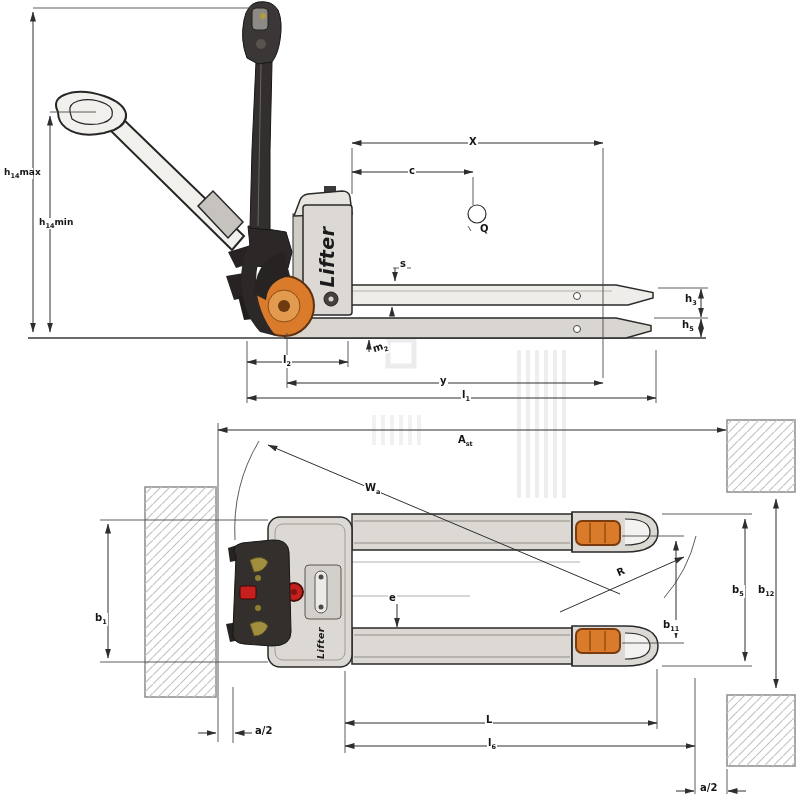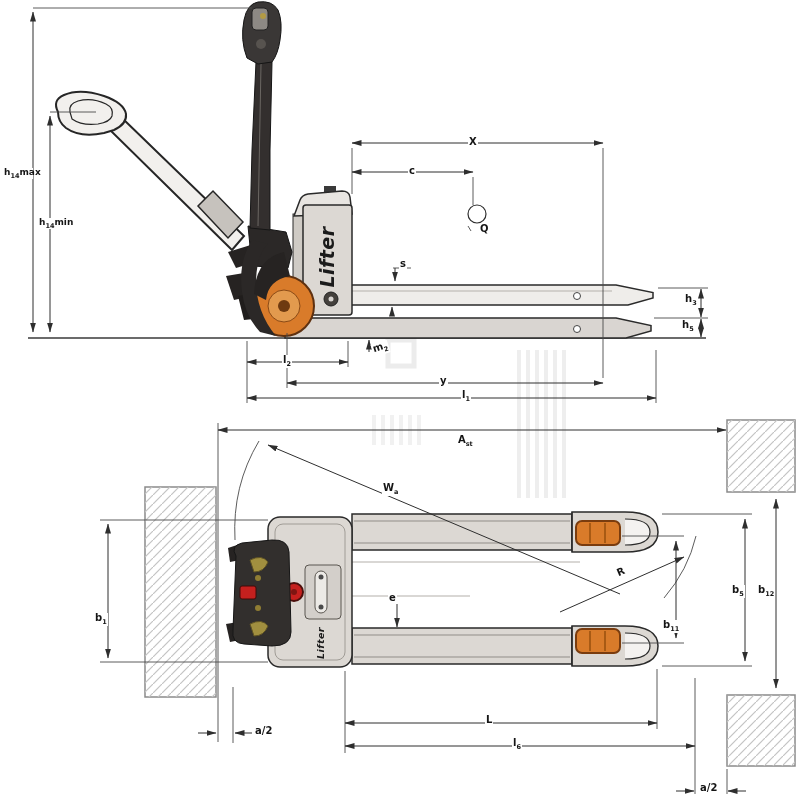--- a/index.html
+++ b/index.html
@@ -255,28 +255,28 @@
 <span class="dim" style="left:479px;top:224px;"><span>Q</span></span>
 <span class="dim" style="left:399px;top:259px;"><span>s</span></span>
 <span class="dim" style="left:372px;top:342px;transform:rotate(-18deg);"><span>m</span><sub>2</sub></span>
 <span class="dim" style="left:282px;top:355px;text-align:center;"><span>l</span><sub>2</sub></span>
 <span class="dim" style="left:439px;top:376px;"><span>y</span></span>
 <span class="dim" style="left:437px;top:390px;margin-left:24px;"><span>l</span><sub>1</sub></span>
 <span class="dim" style="left:684px;top:294px;"><span>h</span><sub>3</sub></span>
 <span class="dim" style="left:681px;top:320px;"><span>h</span><sub>5</sub></span>
 
 <span class="dim" style="left:457px;top:423px;margin-top:12px;"><span>A</span><sub>st</sub></span>
-<span class="dim" style="left:364px;top:483px;margin-left:18px;"><span>W</span><sub>a</sub></span>
+<span class="dim" style="left:364px;top:483px;"><span>W</span><sub>a</sub></span>
 <span class="dim" style="left:616px;top:567px;transform:rotate(-23deg);"><span>R</span></span>
 <span class="dim" style="left:94px;top:613px;"><span>b</span><sub>1</sub></span>
 <span class="dim" style="left:662px;top:585px;margin-top:35px;"><span>b</span><sub>11</sub></span>
 <span class="dim" style="left:731px;top:585px;"><span>b</span><sub>5</sub></span>
 <span class="dim" style="left:757px;top:585px;"><span>b</span><sub>12</sub></span>
 <span class="dim" style="left:388px;top:593px;"><span>e</span></span>
 <span class="dim" style="left:485px;top:715px;"><span>L</span></span>
-<span class="dim" style="left:487px;top:738px;margin-left:25px;"><span>l</span><sub>6</sub></span>
+<span class="dim" style="left:487px;top:738px;"><span>l</span><sub>6</sub></span>
 <span class="dim" style="left:254px;top:726px;"><span>a/2</span></span>
 <span class="dim" style="left:699px;top:783px;"><span>a/2</span></span>
 
 <div class="logo" style="left:327px;top:257px;font-size:19px;transform:translate(-50%,-50%) rotate(-90deg);">Lifter</div>
 <div class="logo" style="left:320px;top:643px;font-size:9.5px;transform:translate(-50%,-50%) rotate(-90deg);">Lifter</div>
 
 </div>
 
 </body></html>

